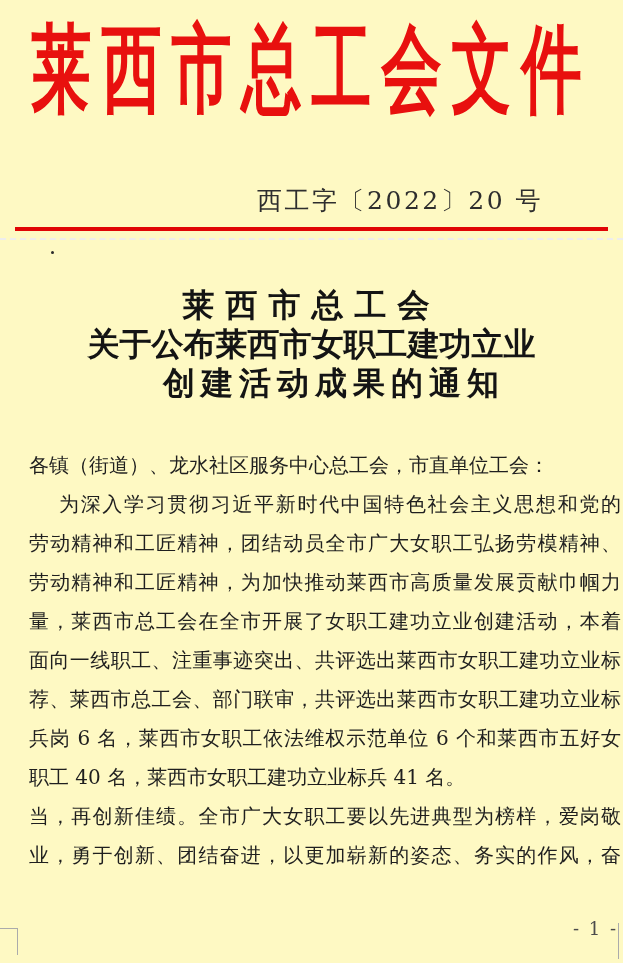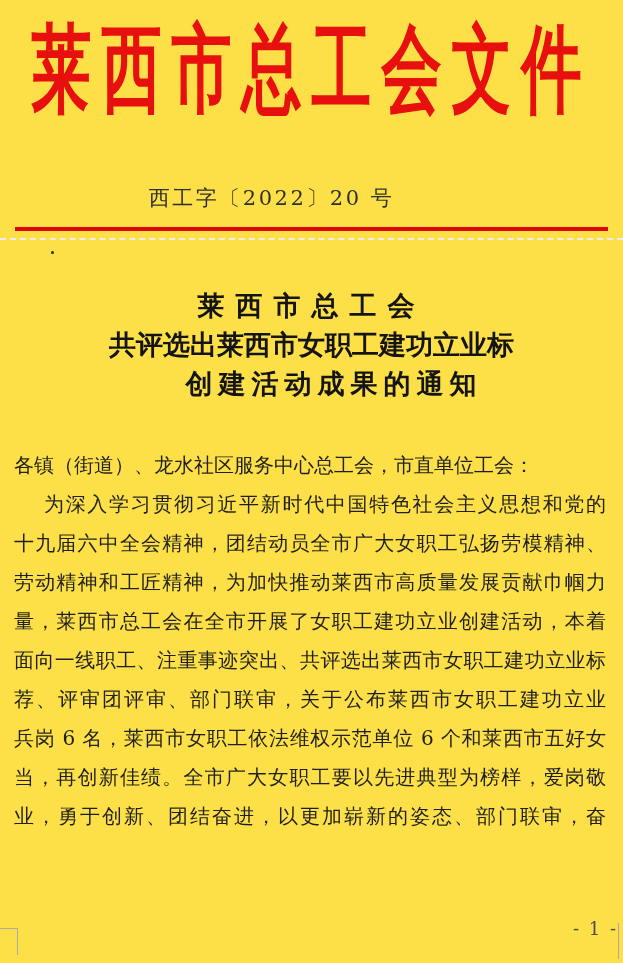--- a/index.html
+++ b/index.html
@@ -3,40 +3,40 @@
 <meta charset="utf-8">
 <style>
   html, body { margin: 0; padding: 0; }
   body {
     width: 623px; height: 963px;
     background: #ffffff;
     position: relative;
     overflow: hidden;
     font-family: "Liberation Serif", serif;
   }
-  .page { position: absolute; inset: 0; background: #fde047; }
+  .page { position: absolute; inset: 0; background: #fef9c3; }
 
   
   .masthead {
     position: absolute; top: 6px; left: 0; width: 623px;
     text-align: center;
     font-family: "DejaVu Serif", serif;
     font-weight: 700;
     font-size: 60px;
     letter-spacing: 10px;
     white-space: nowrap;
     color: #e8100e;
     transform: scaleY(1.6);
     transform-origin: center top;
   }
 
   .doc-number {
     position: absolute; top: 184px; left: 0; width: 543px;
-    text-align: center;
-    font-size: 21px;
+    text-align: right;
+    font-size: 25px;
     letter-spacing: 2.5px;
     color: #2e2e2e;
     font-family: "DejaVu Serif", serif;
   }
 
   .red-rule {
     position: absolute; top: 227px; left: 15px;
     width: 593px; height: 4px;
     background: #e00505;
   }
@@ -50,29 +50,29 @@
     position: absolute; top: 251px; left: 51px;
     width: 3px; height: 3px; background: #2a2a2a; border-radius: 50%;
   }
 
   .doc-title {
     position: absolute; top: 286px; left: 0; width: 623px;
     text-align: center;
     font-family: "DejaVu Sans", sans-serif;
     font-weight: 700;
     color: #141414;
-    font-size: 27px;
+    font-size: 32px;
     line-height: 39px;
   }
   .doc-title .t1 { letter-spacing: 11px; }
   .doc-title .t2 { letter-spacing: 0px; }
   .doc-title .t3 { letter-spacing: 6px; margin-left: 45px; }
 
   .body-text {
-    position: absolute; top: 446px; left: 14px; width: 592px;
+    position: absolute; top: 446px; left: 29px; width: 592px;
     font-size: 20px;
     line-height: 39px;
     color: #1f1f1f;
     font-family: "DejaVu Serif", serif;
   }
   .bline { text-align: justify; text-align-last: justify; }
   .bline.left { text-align: left; text-align-last: left; }
   .bline.indent { text-indent: 1.5em; }
 
   .page-number {
@@ -96,35 +96,36 @@
   <div class="doc-number">西工字〔2022〕20 号</div>
 
   <div class="red-rule" style="background: rgb(224, 5, 5);"></div>
 
   <div class="scan-dash"></div>
 
   <div class="ink-speck"></div>
 
   <div class="doc-title">
     <div class="t1">莱西市总工会</div>
-    <div class="t2">共评选出莱西市女职工建功立业标</div>
+    <div class="t2">关于公布莱西市女职工建功立业</div>
     <div class="t3">创建活动成果的通知</div>
   </div>
 
   <div class="body-text">
     <div class="bline left">各镇（街道）、龙水社区服务中心总工会，市直单位工会：</div>
     <div class="bline indent">为深入学习贯彻习近平新时代中国特色社会主义思想和党的</div>
-    <div class="bline">十九届六中全会精神，团结动员全市广大女职工弘扬劳模精神、</div>
+    <div class="bline">劳动精神和工匠精神，团结动员全市广大女职工弘扬劳模精神、</div>
     <div class="bline">劳动精神和工匠精神，为加快推动莱西市高质量发展贡献巾帼力</div>
     <div class="bline">量，莱西市总工会在全市开展了女职工建功立业创建活动，本着</div>
     <div class="bline">面向一线职工、注重事迹突出、共评选出莱西市女职工建功立业标</div>
-    <div class="bline">荐、评审团评审、部门联审，关于公布莱西市女职工建功立业</div>
+    <div class="bline">荐、莱西市总工会、部门联审，共评选出莱西市女职工建功立业标</div>
     <div class="bline">兵岗 6 名，莱西市女职工依法维权示范单位 6 个和莱西市五好女</div>
+    <div class="bline left">职工 40 名，莱西市女职工建功立业标兵 41 名。</div>
     <div class="bline">当，再创新佳绩。全市广大女职工要以先进典型为榜样，爱岗敬</div>
-    <div class="bline">业，勇于创新、团结奋进，以更加崭新的姿态、部门联审，奋</div>
+    <div class="bline">业，勇于创新、团结奋进，以更加崭新的姿态、务实的作风，奋</div>
   </div>
 
   <div class="page-number">- 1 -</div>
 
   <div class="crop-bl-h"></div>
   <div class="crop-bl-v"></div>
   <div class="crop-br-v"></div>
 
 </div>
 

